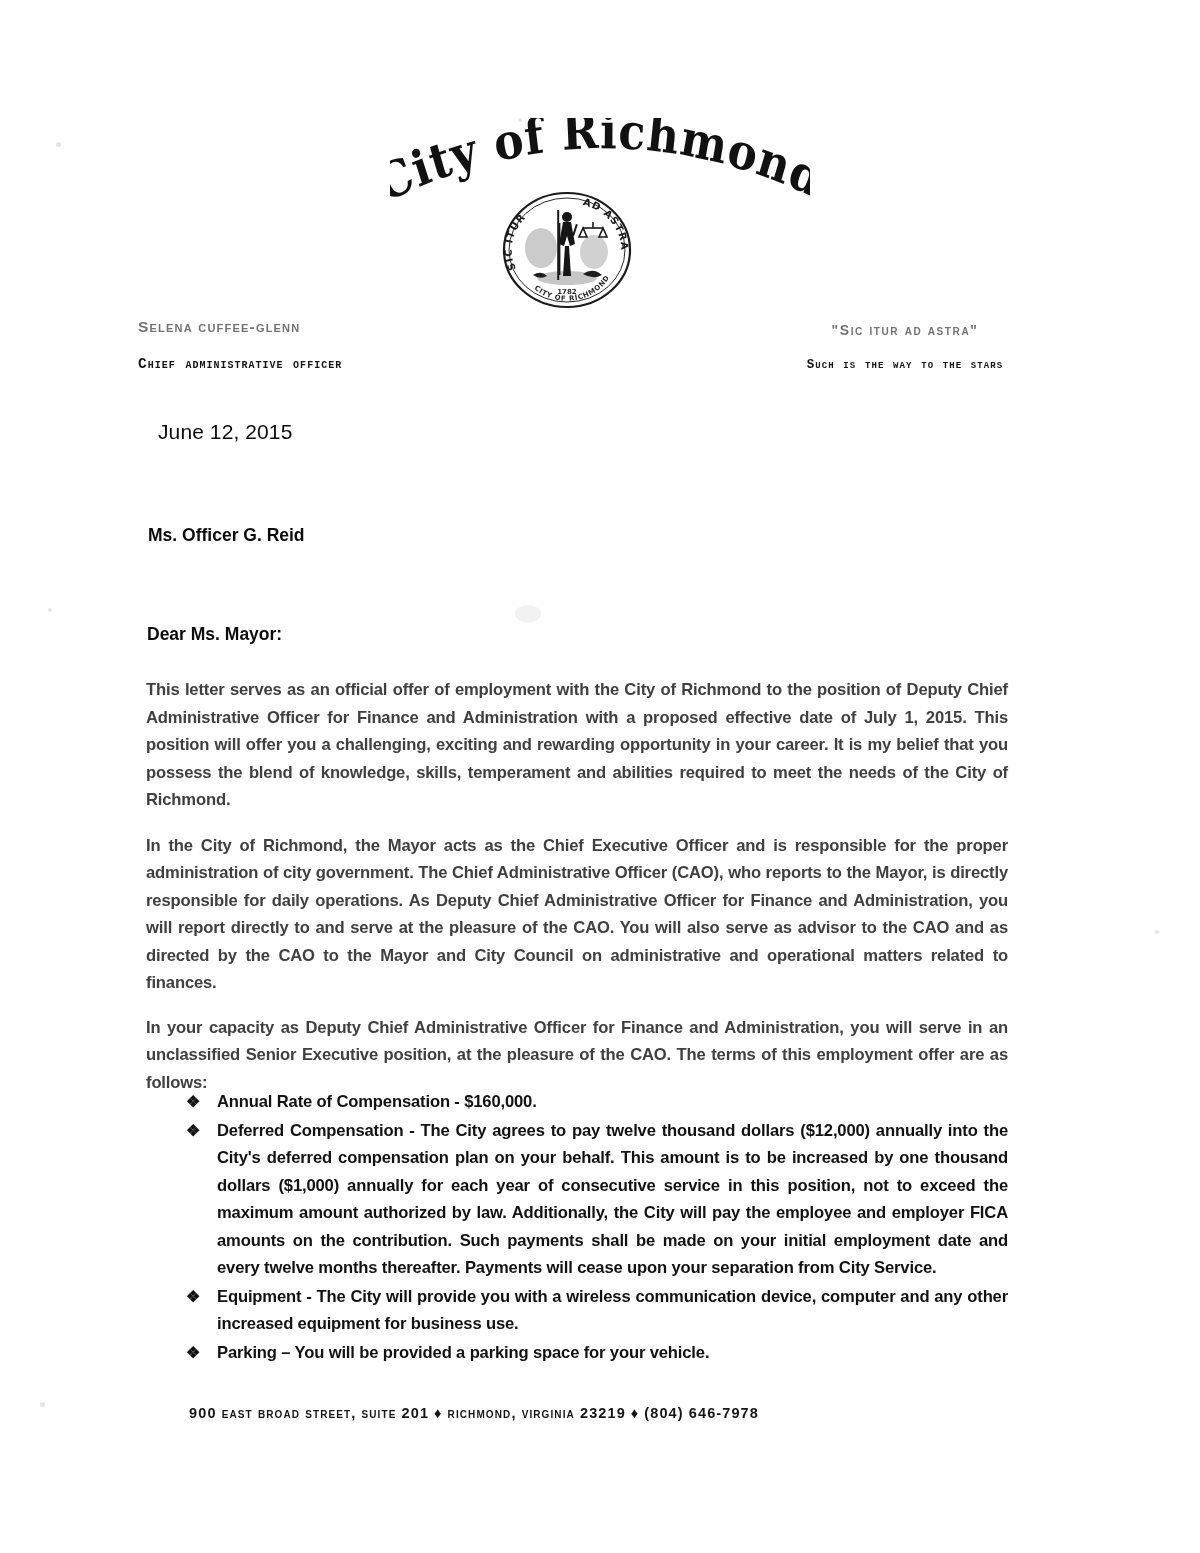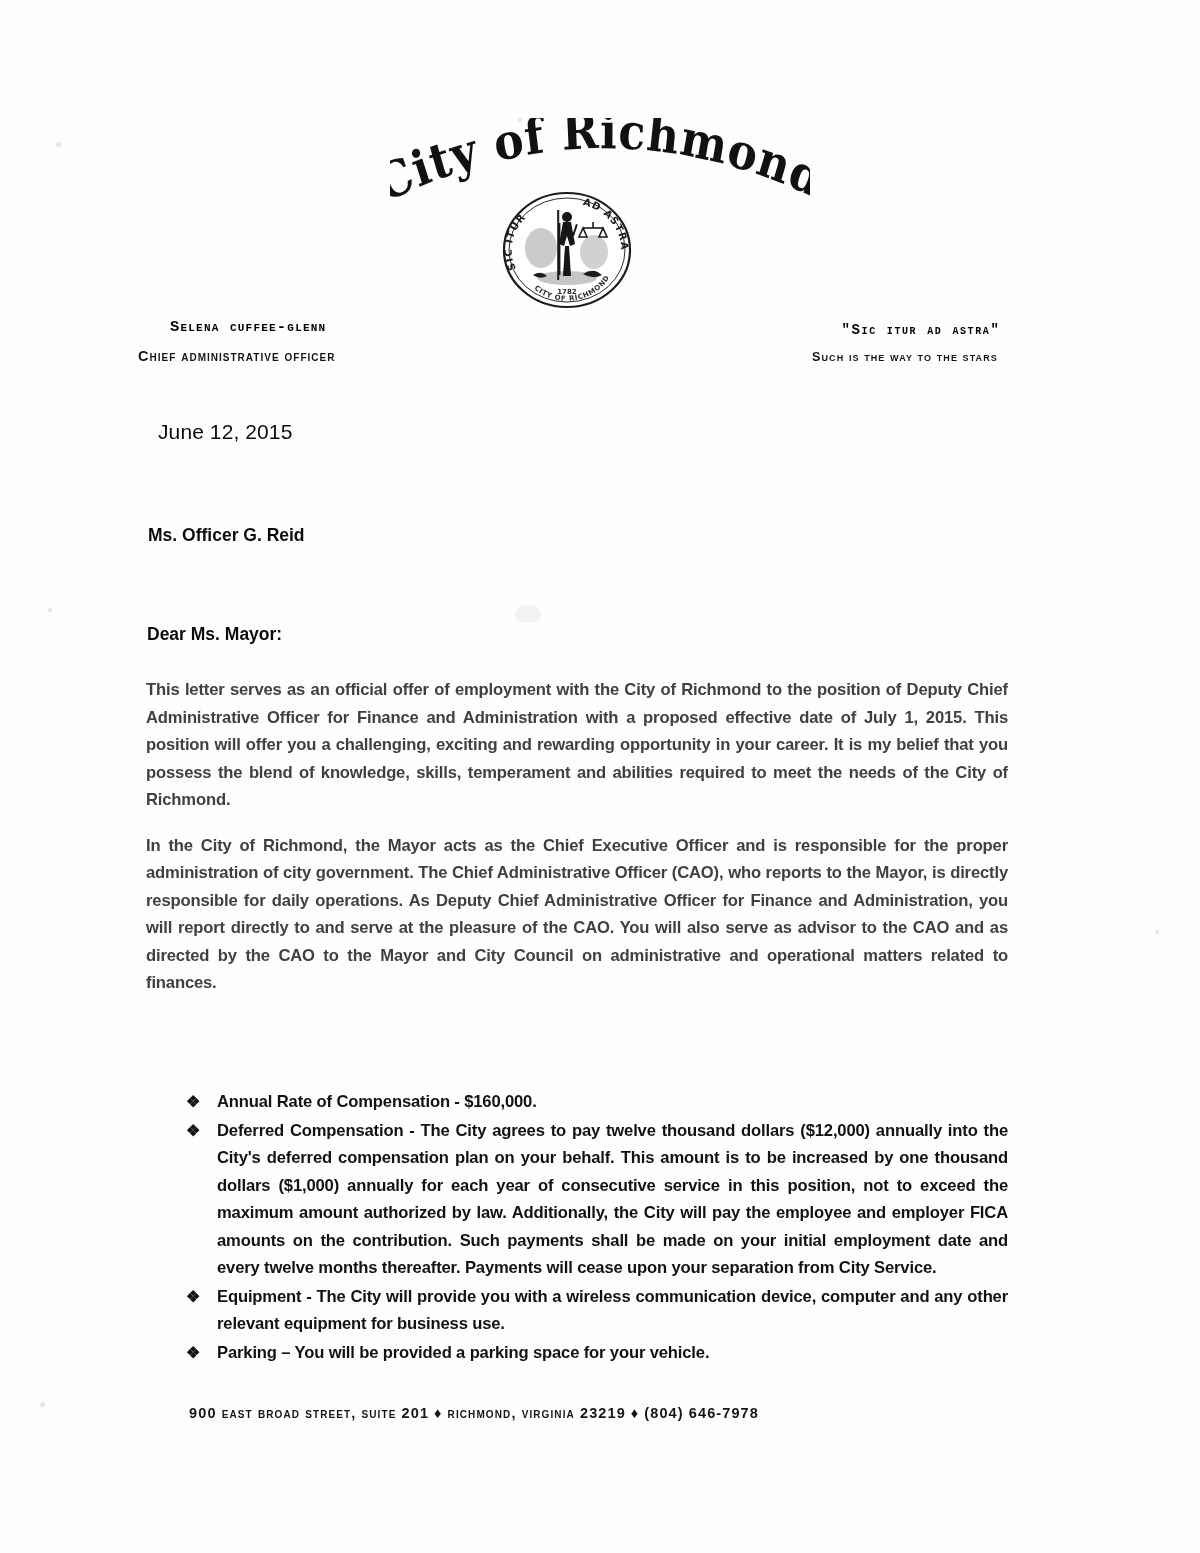--- a/index.html
+++ b/index.html
@@ -64,35 +64,34 @@
     text-align: left;
   }
   .hdr-right {
     position: absolute;
     top: 322px;
     left: 740px;
     width: 330px;
     text-align: center;
   }
   .hdr-line1 {
-    font-family: Liberation Mono, monospace;
+    font-family: Liberation Sans, sans-serif;
     font-weight: bold;
     font-size: 15.5px;
     letter-spacing: 1.2px;
-    color: #000000;
+    color: #737373;
     white-space: nowrap;
-    margin-left: 32px;
   }
   .hdr-line2 {
-    font-family: Liberation Sans, sans-serif;
+    font-family: Liberation Mono, monospace;
     font-weight: bold;
     font-size: 14.5px;
     letter-spacing: 1.0px;
     color: #141414;
-    margin-top: 12px;
+    margin-top: 20px;
     white-space: nowrap;
   }
   .hdr-right .hdr-line1 { font-size: 14px; letter-spacing: 1.6px; }
   .hdr-right .hdr-line2 { font-size: 12.5px; letter-spacing: 1.1px; }
   .smallcaps {
     
     font-variant: small-caps;
     text-transform: lowercase;
   }
   .smallcaps::first-letter { text-transform: uppercase; }
@@ -269,34 +268,35 @@
     <div class="hdr-line2 smallcaps">SUCH IS THE WAY TO THE STARS</div>
   </div>
 
   <div class="date">June 12, 2015</div>
   <div class="recipient">Ms. Officer G. Reid</div>
   <div class="salutation">Dear Ms. Mayor:</div>
 
   <div class="body-col">
     <p class="para p1">This letter serves as an official offer of employment with the City of Richmond to the position of Deputy Chief Administrative Officer for Finance and Administration with a proposed effective date of July 1, 2015. This position will offer you a challenging, exciting and rewarding opportunity in your career.  It is my belief that you possess the blend of knowledge, skills, temperament and abilities required to meet the needs of the City of Richmond.</p>
     <p class="para p2">In the City of Richmond, the Mayor acts as the Chief Executive Officer and is responsible for the proper administration of city government.  The Chief Administrative Officer (CAO), who reports to the Mayor, is directly responsible for daily operations.    As Deputy Chief Administrative Officer for Finance and Administration, you will report directly to and serve at the pleasure of the CAO.  You will also serve as advisor to the CAO and as directed by the CAO to the Mayor and City Council on administrative and operational matters related to finances.</p>
+    <p class="para p3">In your capacity as Deputy Chief Administrative Officer for Finance and Administration, you will serve in an unclassified Senior Executive position, at the pleasure of the CAO.  The terms of this employment offer are as follows:</p>
   </div>
 
   <ul class="bullets">
     <li class="bullet">
       <span class="marker">❖</span>
       <span>Annual Rate of Compensation - $160,000.</span>
     </li>
     <li class="bullet">
       <span class="marker">❖</span>
       <span>Deferred Compensation - The City agrees to pay twelve thousand dollars ($12,000) annually into the City's deferred compensation plan on your behalf.  This amount is to be increased by one thousand dollars ($1,000) annually for each year of consecutive service in this position, not to exceed the maximum amount authorized by law.  Additionally, the City will pay the employee and employer FICA amounts on the contribution.   Such payments shall be made on your initial employment date and every twelve months thereafter. Payments will cease upon your separation from City Service.</span>
     </li>
     <li class="bullet">
       <span class="marker">❖</span>
-      <span>Equipment - The City will provide you with a wireless communication device, computer and any other relevant equipment for business use.</span>
+      <span>Equipment - The City will provide you with a wireless communication device, computer and any other increased equipment for business use.</span>
     </li>
     <li class="bullet">
       <span class="marker">❖</span>
       <span>Parking – You will be provided a parking space for your vehicle.</span>
     </li>
   </ul>
 
   <div class="footer smallcaps">
     <span>900 EAST BROAD STREET, SUITE 201</span><span class="sep">♦</span><span>RICHMOND, VIRGINIA 23219</span><span class="sep">♦</span><span>(804) 646-7978</span>
   </div>

